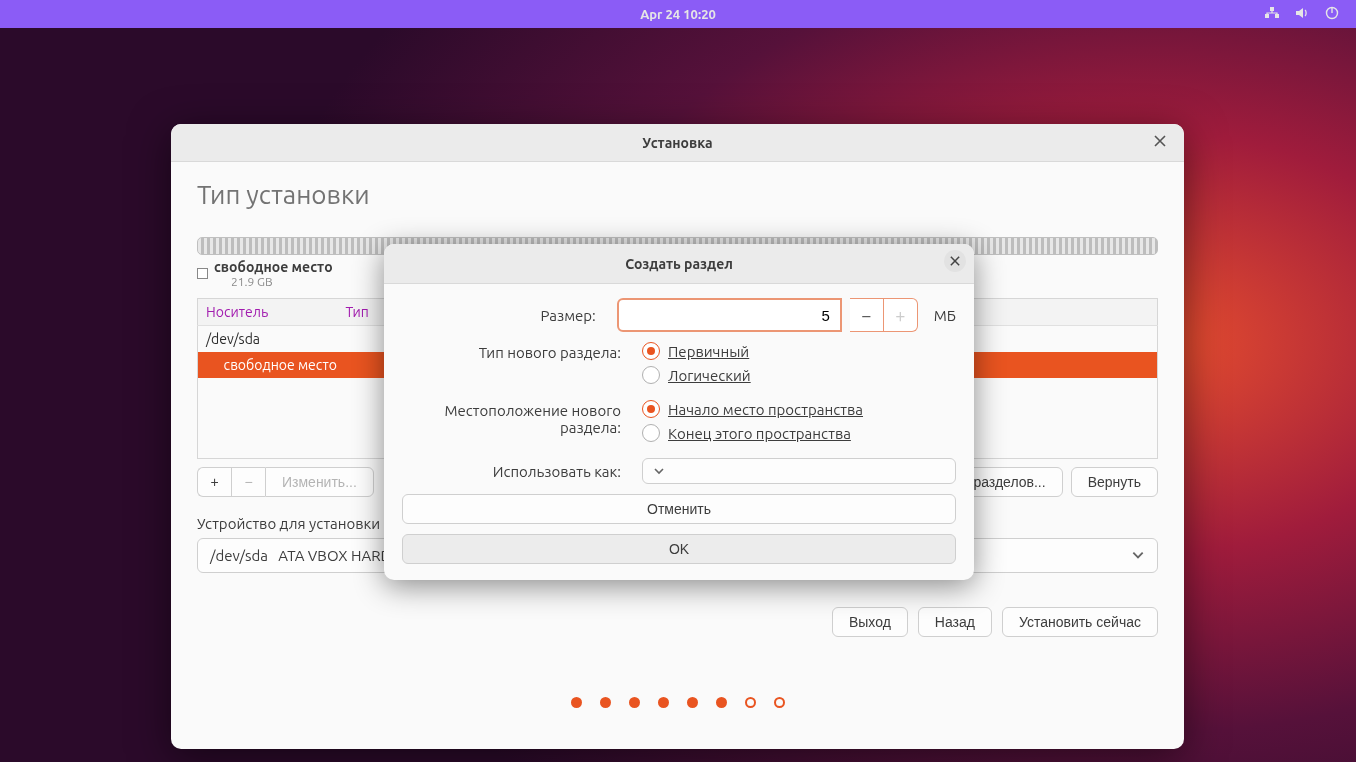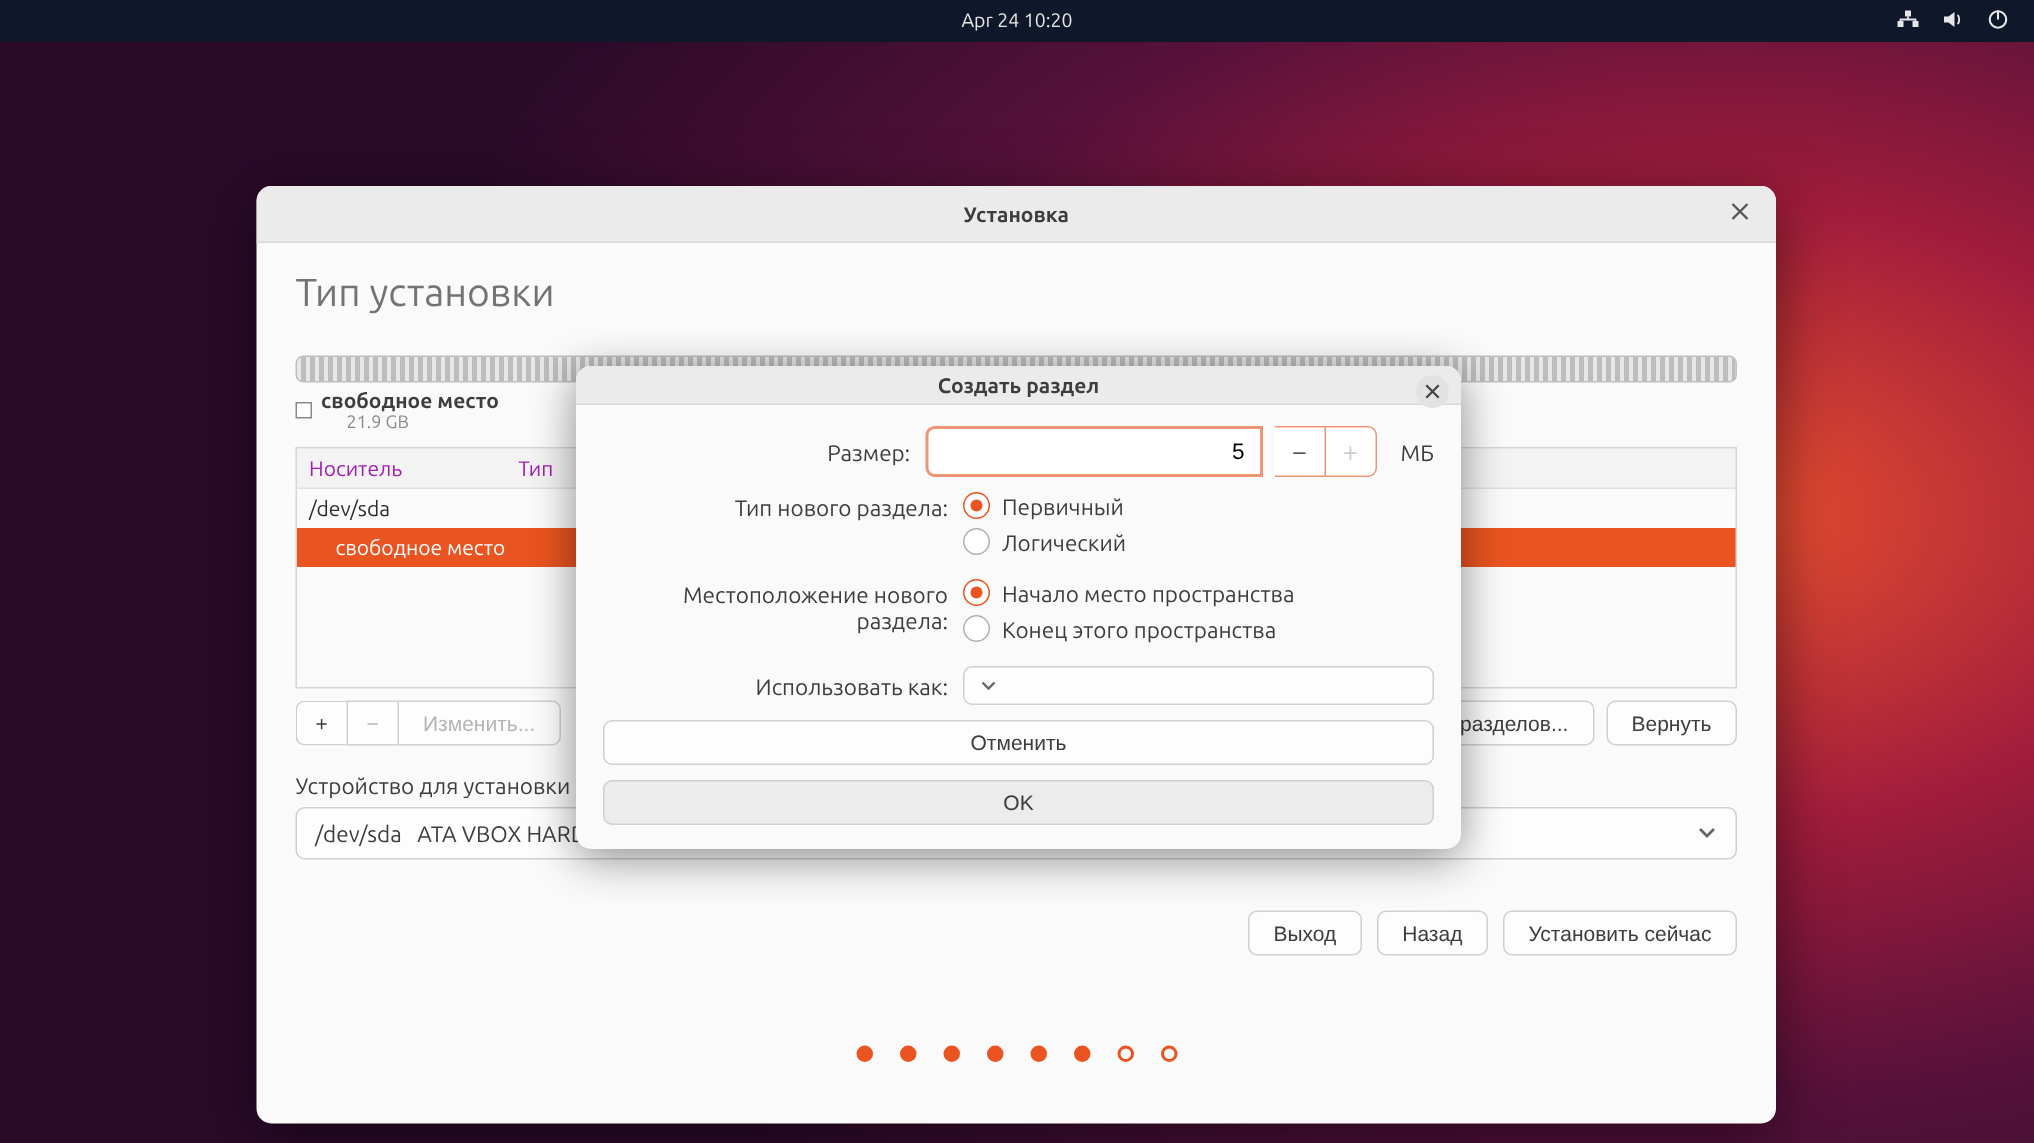--- a/index.html
+++ b/index.html
@@ -4,21 +4,21 @@
 <style>
   * { box-sizing: border-box; margin: 0; padding: 0; }
   html, body { width: 1356px; height: 762px; overflow: hidden; font-family: "Ubuntu", "Noto Sans", sans-serif; }
   body {
     background: radial-gradient(ellipse 900px 600px at 85% 45%, #e84f2e 0%, #a01c3c 35%, #56113a 65%, #2b0a2a 100%);
     position: relative;
   }
   
   .topbar {
     position: absolute; top: 0; left: 0; right: 0; height: 28px;
-    background: #0f172a; color: #e6e6e6; font-size: 13px; font-weight: 400;
+    background: #8b5cf6; color: #e6e6e6; font-size: 13px; font-weight: 700;
     display: flex; align-items: center; justify-content: center;
   }
   .topbar .tray { position: absolute; right: 16px; display: flex; gap: 14px; align-items: center; }
   .topbar svg { width: 16px; height: 16px; fill: #e6e6e6; }
   
   .window {
     position: absolute; left: 171px; top: 104px; width: 1013px; height: 625px;
     background: #fafafa; border-radius: 10px; box-shadow: 0 8px 40px rgba(0,0,0,0.5);
     display: flex; flex-direction: column; overflow: hidden; margin-top: 20px;
   }
@@ -70,39 +70,39 @@
   .dots { display:flex; gap:18px; justify-content:center; margin-top:60px; }
   .dot { width:11px; height:11px; border-radius:50%; }
   .dot.filled { background:#e95420; }
   .dot.hollow { border:2px solid #e95420; background:transparent; }
   
   .modal {
     position:absolute; left:384px; top:244px; width:590px;
     background:#fafafa; border-radius:10px; box-shadow:0 6px 30px rgba(0,0,0,0.45);
     overflow:hidden;
   }
-  .modal .titlebar { height:26px; font-size:14px; }
+  .modal .titlebar { height:40px; font-size:14px; }
   .modal .titlebar .close { width:22px; height:22px; border-radius:50%; background:#e2e2e2; display:flex; align-items:center; justify-content:center; right:8px; top:6px; }
   .modal-body { padding:14px 18px 16px 18px; }
   .form-row { display:flex; align-items:center; margin-bottom:10px; }
-  .form-label { width:240px; text-align:right; padding-right:10px; font-size:15px; color:#3d3d3d; }
+  .form-label { width:240px; text-align:right; padding-right:21px; font-size:15px; color:#3d3d3d; }
   .size-control { display:flex; align-items:center; gap:8px; }
   .size-input {
     width:225px; height:34px; border:2px solid #ec9674; border-radius:6px 0 0 6px;
     background:#fff; font-size:15px; text-align:right; padding:0 10px; outline:none;
   }
   .stepper { display:flex; }
   .step-btn {
     width:34px; height:34px; border:1px solid #ec9674; background:#fff;
     display:flex; align-items:center; justify-content:center; font-size:18px; color:#555;
   }
   .step-btn.minus { border-left:none; }
   .step-btn.plus { border-left:none; border-radius:0 6px 6px 0; color:#ccc; }
   .size-unit { font-size:15px; margin-left:8px; color:#3d3d3d; }
-  .radio-row { display:flex; align-items:flex-end; gap:8px; font-size:15px; color:#3d3d3d; margin-bottom:6px; }
+  .radio-row { display:flex; align-items:flex-end; gap:8px; font-size:15px; color:#3d3d3d; margin-bottom:6px;text-decoration:underline; }
   .radio {
     width:18px; height:18px; border-radius:50%; border:1px solid #b0b0b0; background:#fff;
     display:flex; align-items:center; justify-content:center;
   }
   .radio.checked { border-color:#e95420; }
   .radio.checked::after { content:""; width:8px; height:8px; border-radius:50%; background:#e95420; }
   .modal-select {
     flex:1; max-width:320px; border:1px solid #cfcfcf; border-radius:6px; background:#fdfdfd;
     padding:6px 10px; font-size:15px; display:flex; align-items:center; justify-content:space-between;
   }

